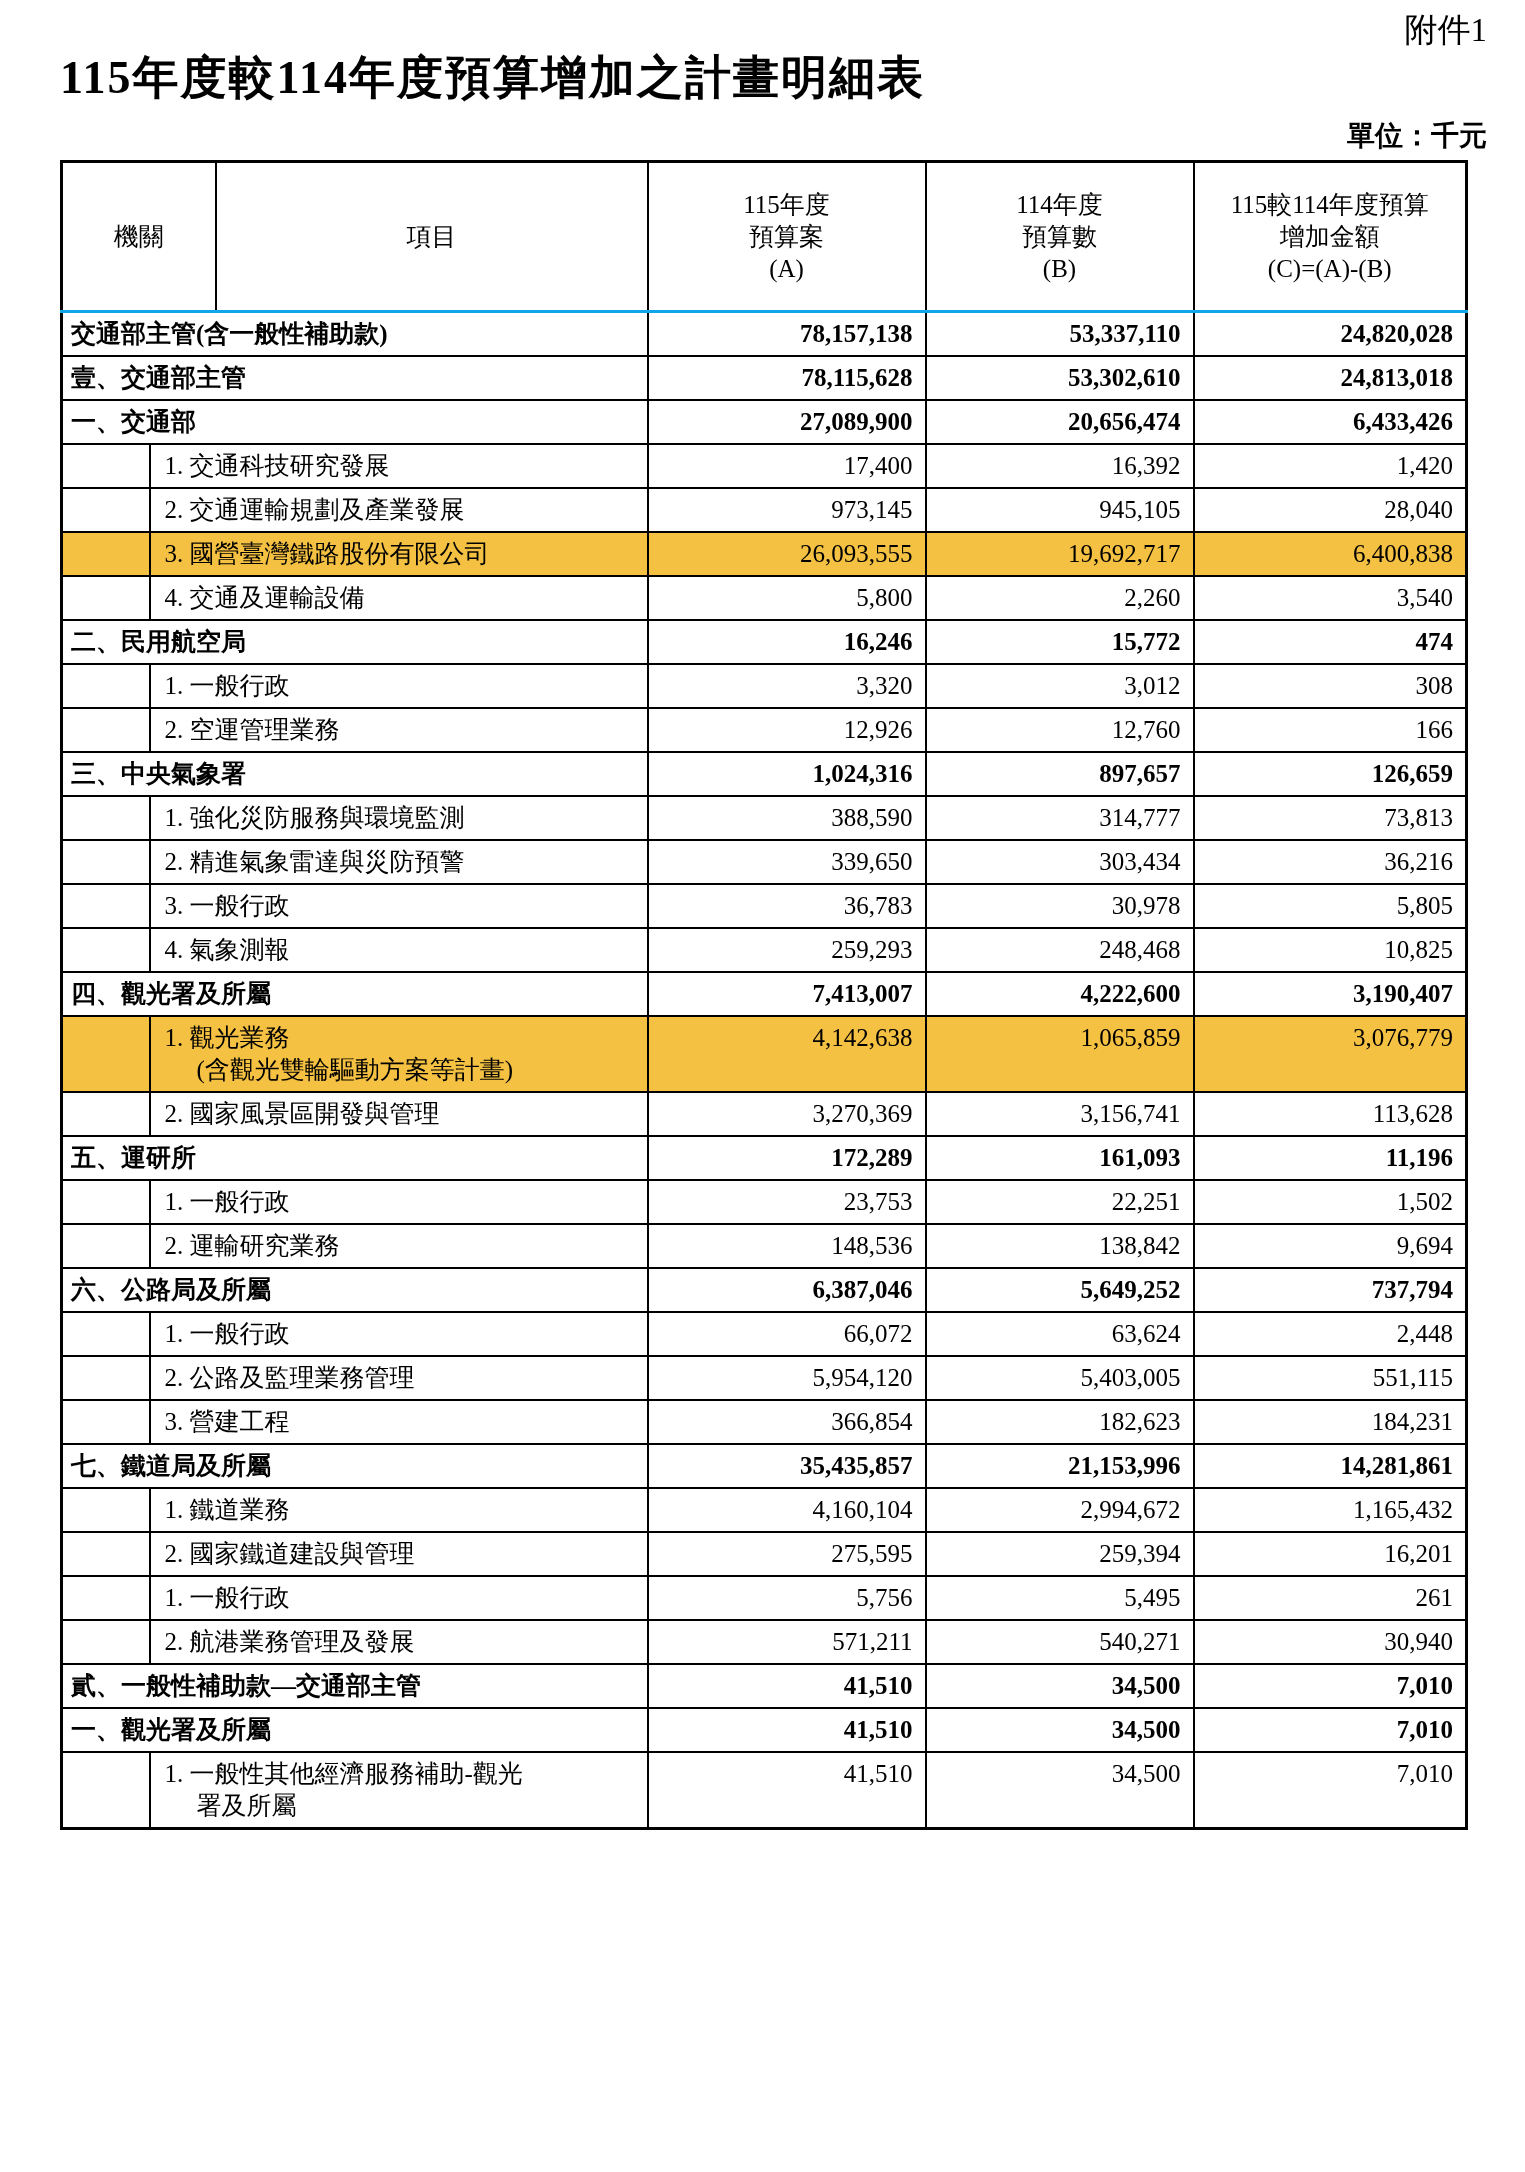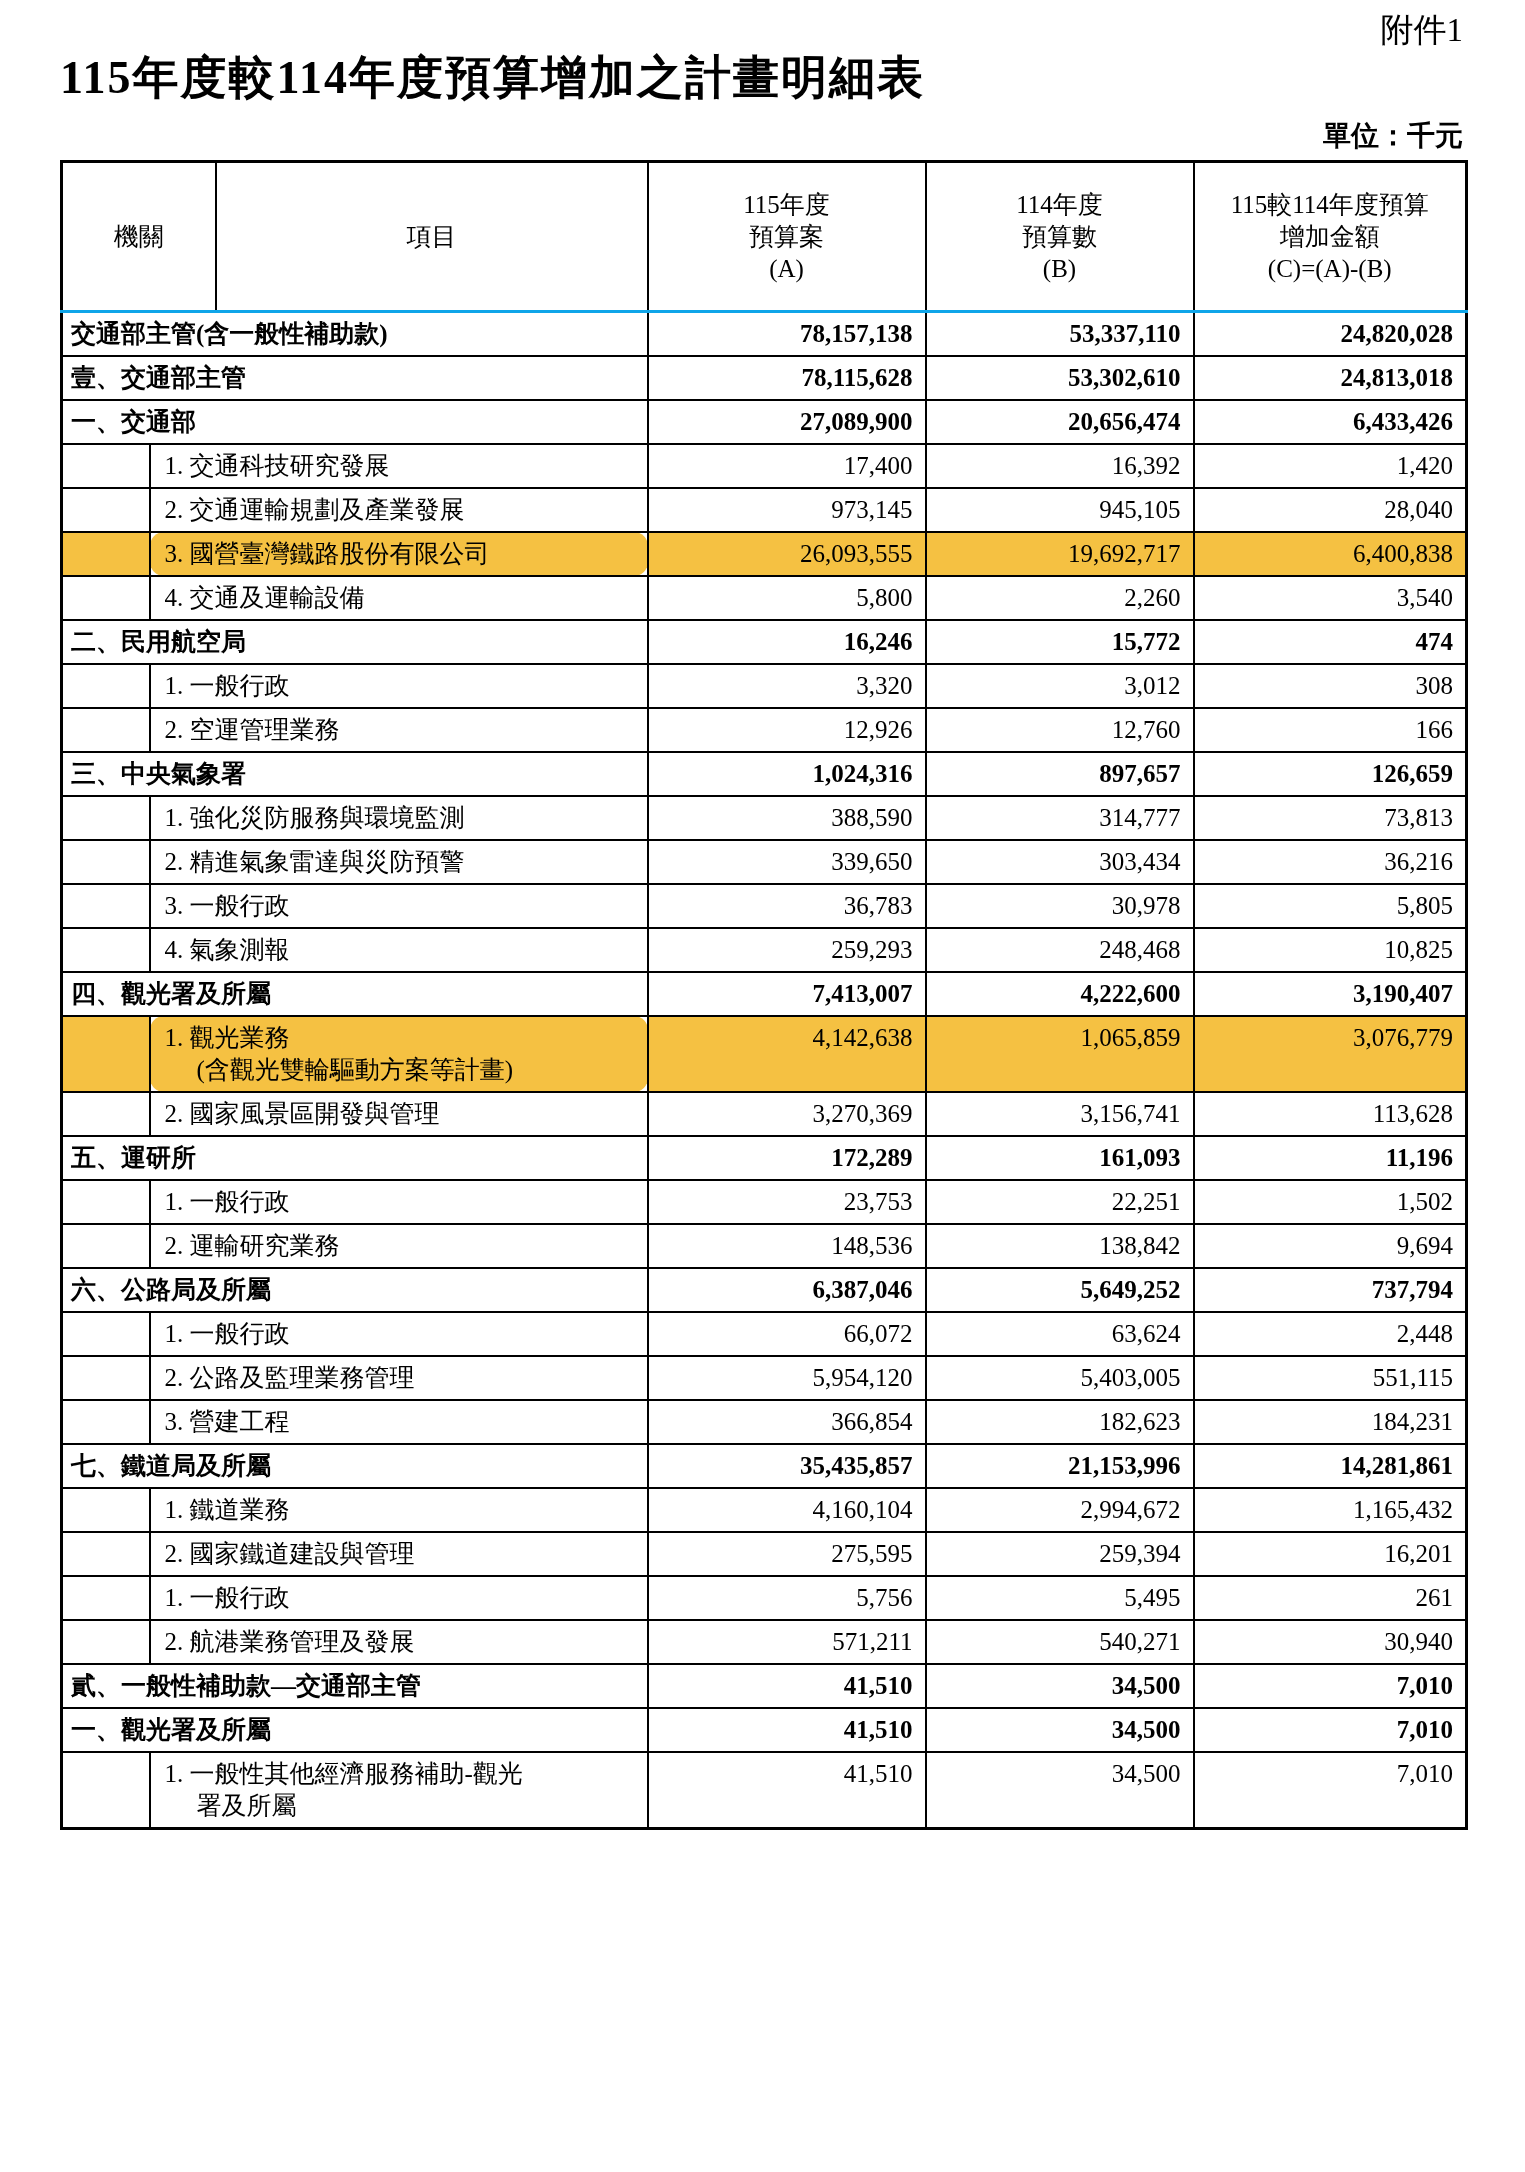--- a/index.html
+++ b/index.html
@@ -4,21 +4,21 @@
 <style>
   :root { --hl: #F5C142; }
   * { box-sizing: border-box; }
   html, body { margin: 0; padding: 0; }
   body {
     width: 1525px; height: 2172px;
     background: #ffffff; color: #000000;
     font-family: "Liberation Serif", "DejaVu Serif", serif;
     overflow: hidden;
   }
-  .page { padding: 12px 60px 0 60px; }
+  .page { padding: 12px 36px 0 60px; }
   .attachment {
     text-align: right; font-size: 33px; line-height: 1.15; font-weight: 400;
     padding-right: 2px;
   }
   .title {
     font-size: 46px; font-weight: bold;
     letter-spacing: 2px; margin-top: 0px; line-height: 1.2;
   }
   .unit {
     text-align: right; font-size: 28px; font-weight: bold;
@@ -36,21 +36,21 @@
     overflow: hidden;
   }
   thead tr { height: 150px; }
   thead td {
     text-align: center; vertical-align: middle;
     white-space: pre-line; padding: 8px 4px;
     border-bottom: 3px solid #0ea5e9;
     font-weight: 400;
   }
   .section-label { padding-left: 8px; white-space: pre-line; }
-  .detail-label  { padding-left: 46px; text-indent: -32px; white-space: pre-line; border-radius: 14px; }
+  .detail-label  { padding-left: 46px; text-indent: -32px; white-space: pre-line; }
   .stub { padding: 0; }
   .num { text-align: right; padding-right: 12px; font-variant-numeric: tabular-nums; }
   tr.bold td { font-weight: bold; }
   tr.highlight td { background: var(--hl); }
 </style>
 </head>
 <body>
 
 <div class="page">
 

